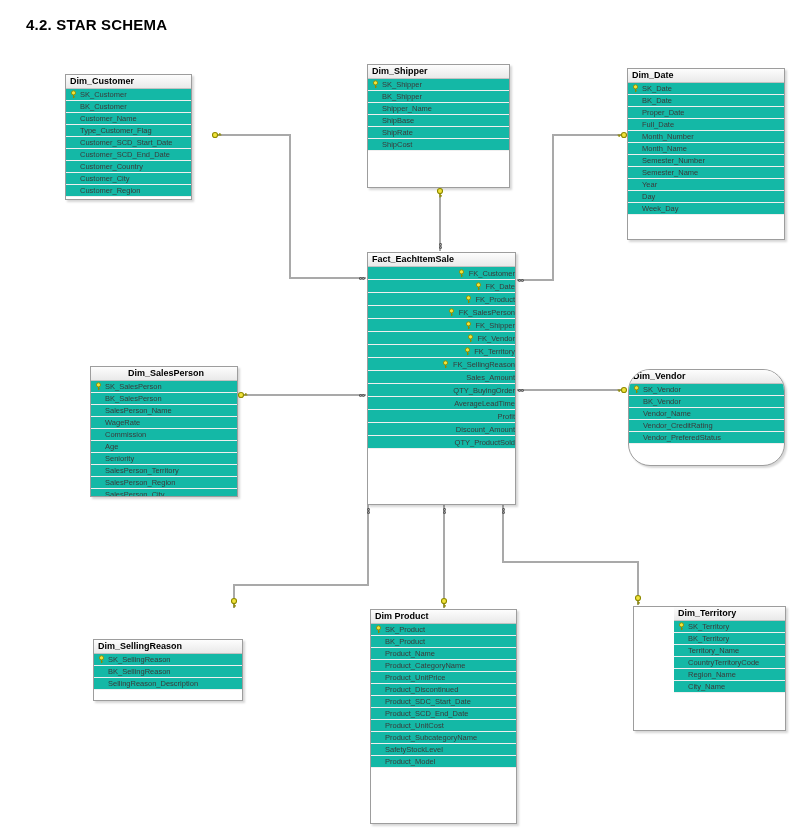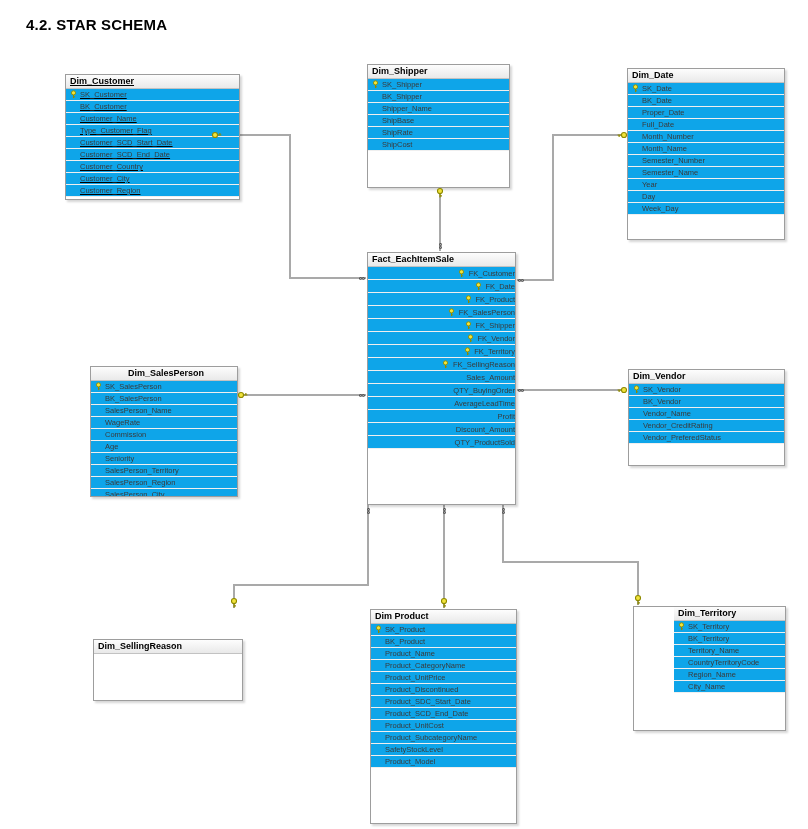--- a/index.html
+++ b/index.html
@@ -14,35 +14,35 @@
   svg.wires{position:absolute;left:0;top:0;z-index:1;}
   svg.wires path{fill:none;stroke:#a9a9a9;stroke-width:2px;}
 
   
   .dbtable{position:absolute;box-sizing:border-box;background:#fff;
            border:1px solid #9d9d9d;box-shadow:2px 2px 2px rgba(0,0,0,.16);
            z-index:2;overflow:hidden;}
   .thead{height:13px;line-height:13px;padding-left:4px;font-size:9px;font-weight:bold;
          color:#000;background:linear-gradient(#fdfdfd,#e9e9e9);
          border-bottom:1px solid #c2c2c2;white-space:nowrap;}
-  .tbody{background:#0ea5e9;}
+  .tbody{background:#14b8a6;}
   .trow{height:12px;line-height:11px;display:flex;align-items:center;
         border-bottom:1px solid #efefef;box-sizing:border-box;}
   .fact .trow{height:13px;justify-content:flex-end;}
   .icol{width:14px;flex:0 0 14px;display:flex;justify-content:center;align-items:center;}
   .icol svg{width:9px;height:9px;display:block;}
   .fname{font-size:7.5px;color:#3a3a3a;white-space:nowrap;}
 
   
-  .t0{left:65px;  top:74px;  width:175px; height:126px;text-decoration:underline;}
+  .t0{left:65px;  top:74px;  width:127px; height:126px;}
   .t1{left:367px; top:64px;  width:143px; height:124px;}
   .t2{left:627px; top:68px;  width:158px; height:172px;}
   .t3{left:367px; top:252px; width:149px; height:253px;}
   .t4{left:90px;  top:366px; width:148px; height:131px;text-align:center;}
-  .t5{left:628px; top:369px; width:157px; height:97px;}
+  .t5{left:628px; top:369px; width:157px; height:97px;border-radius:22px;}
   .t6{left:93px;  top:609px; width:150px; height:62px;margin-top:30px;}
   .t7{left:370px; top:609px; width:147px; height:215px;}
   .t8{left:633px; top:606px; width:153px; height:125px;padding-left:40px;}
 
   
   .ep{position:absolute;z-index:3;transform:translate(-50%,-50%);}
   .ep.key svg{width:11px;height:11px;display:block;transform:rotate(var(--r,0deg));}
   .ep.many{font-size:9px;font-weight:bold;color:#474747;line-height:1;}
   .ep.many.vert{transform:translate(-50%,-50%) rotate(90deg);}
 </style>
@@ -370,20 +370,38 @@
           <span class="fname">Vendor_CreditRating</span>
         </div>
         <div class="trow">
           <span class="icol"></span>
           <span class="fname">Vendor_PreferedStatus</span>
         </div>
       </div>
   </div>
   <div class="dbtable t6">
     <div class="thead">Dim_SellingReason</div>
+    <div class="tbody">
+        <div class="trow">
+          <span class="icol">
+            <svg viewBox="0 0 10 10">
+              <use href="#keysym"></use>
+            </svg>
+          </span>
+          <span class="fname">SK_SellingReason</span>
+        </div>
+        <div class="trow">
+          <span class="icol"></span>
+          <span class="fname">BK_SellingReason</span>
+        </div>
+        <div class="trow">
+          <span class="icol"></span>
+          <span class="fname">SellingReason_Description</span>
+        </div>
+      </div>
   </div>
   <div class="dbtable t7">
     <div class="thead">Dim Product</div>
     <div class="tbody">
         <div class="trow">
           <span class="icol">
             <svg viewBox="0 0 10 10">
               <use href="#keysym"></use>
             </svg>
           </span>

